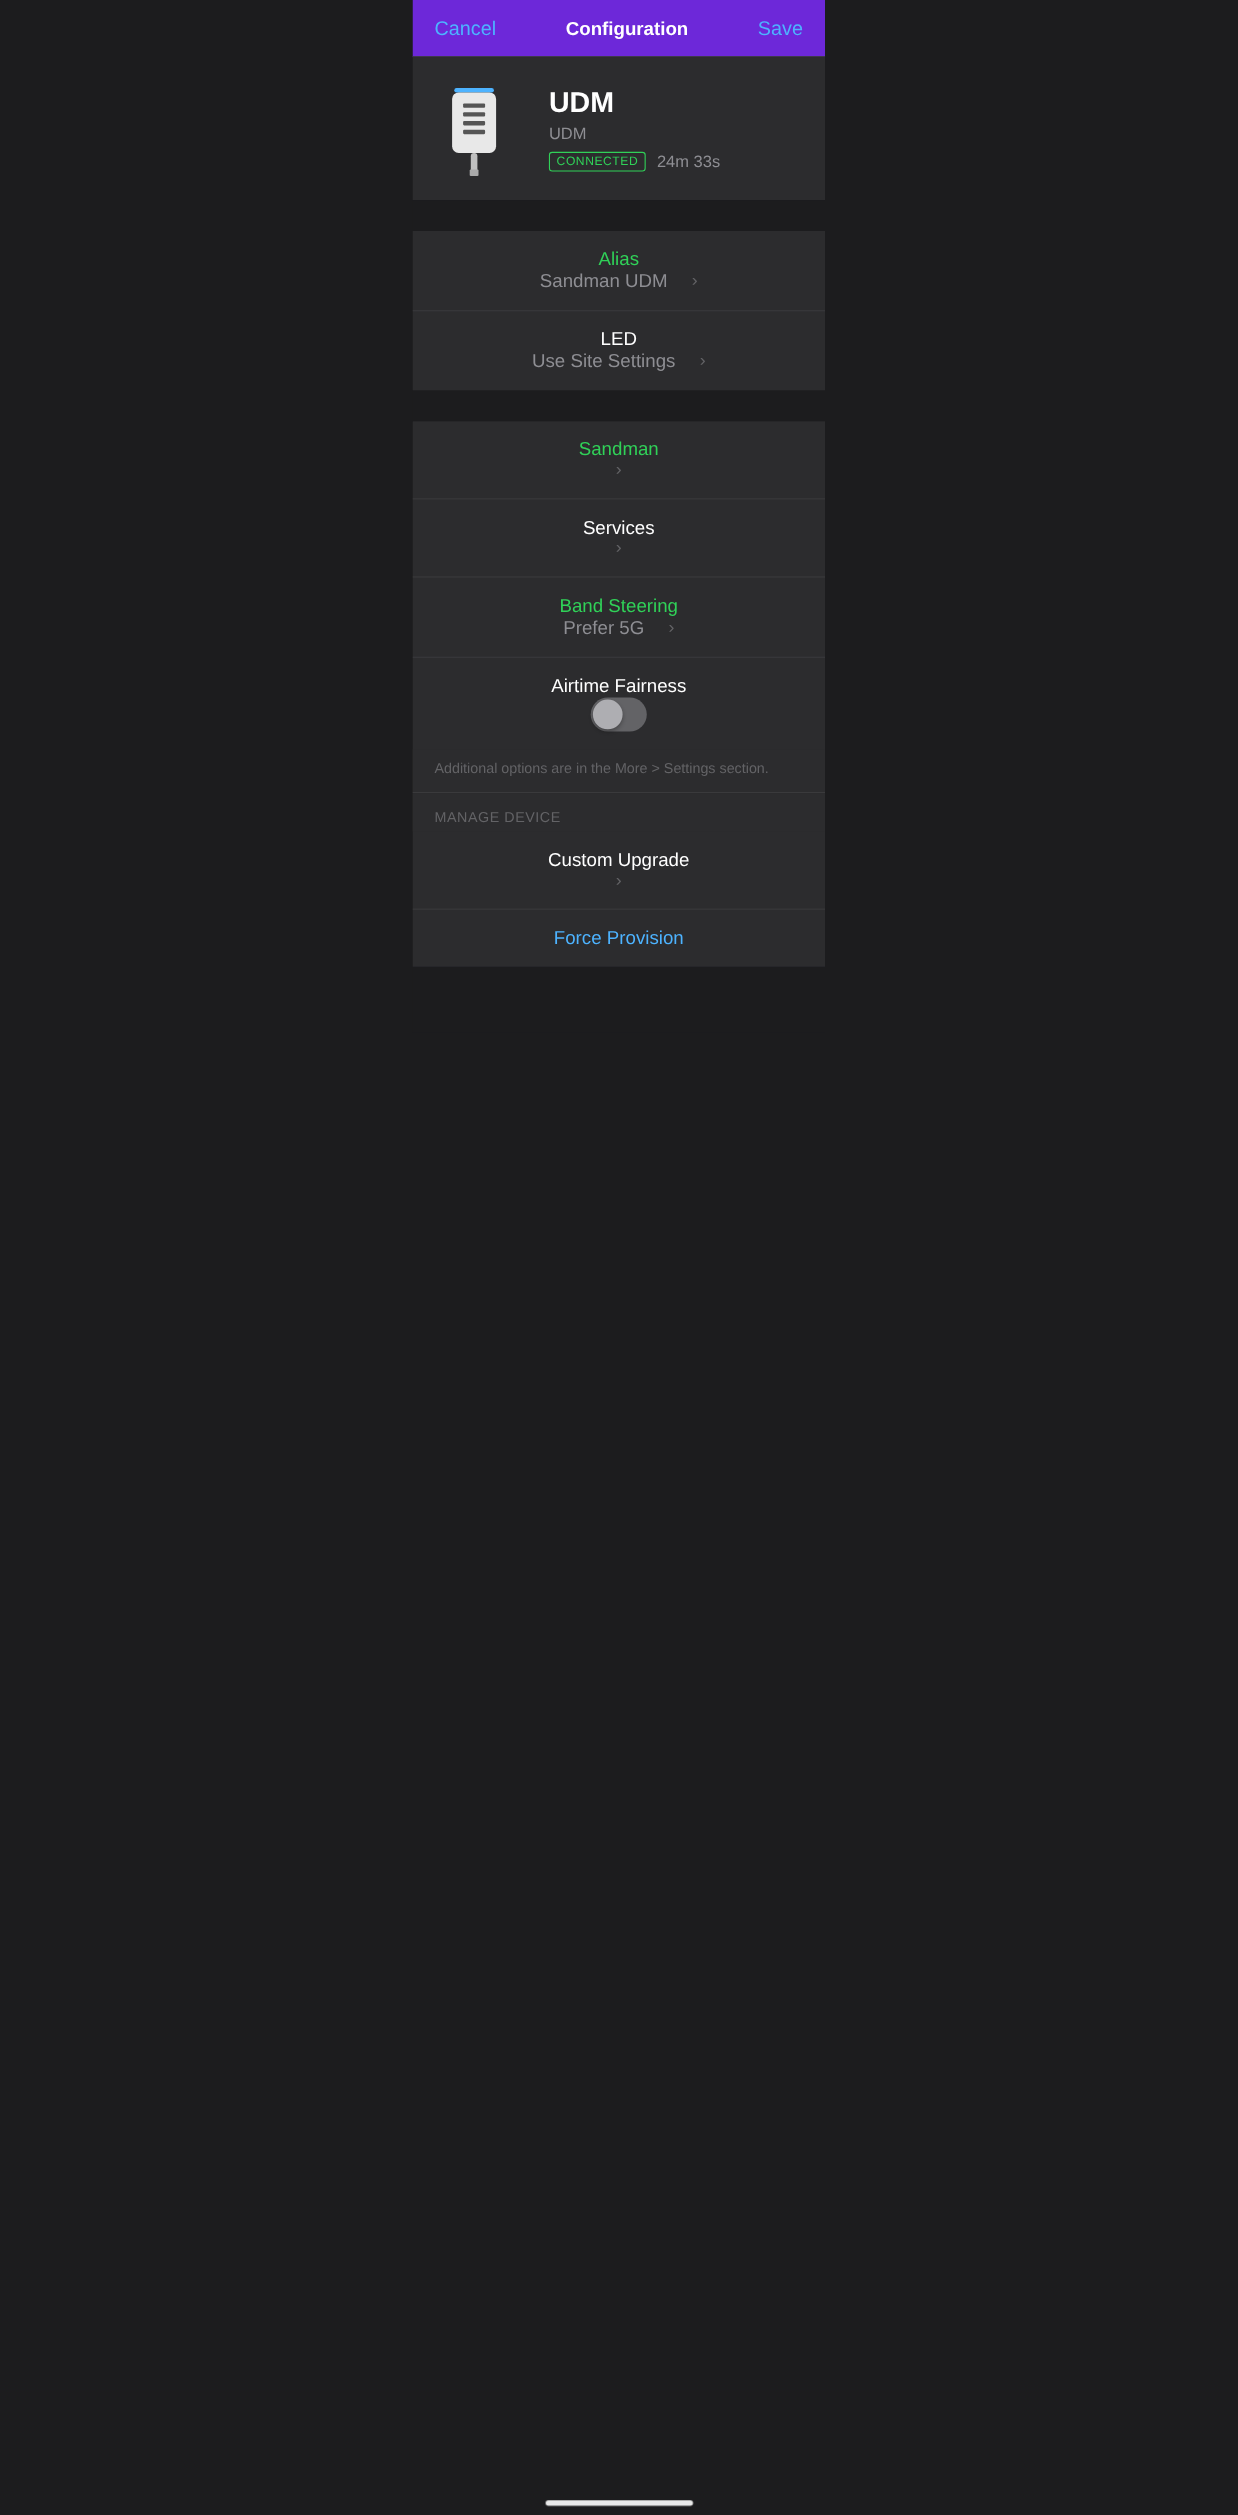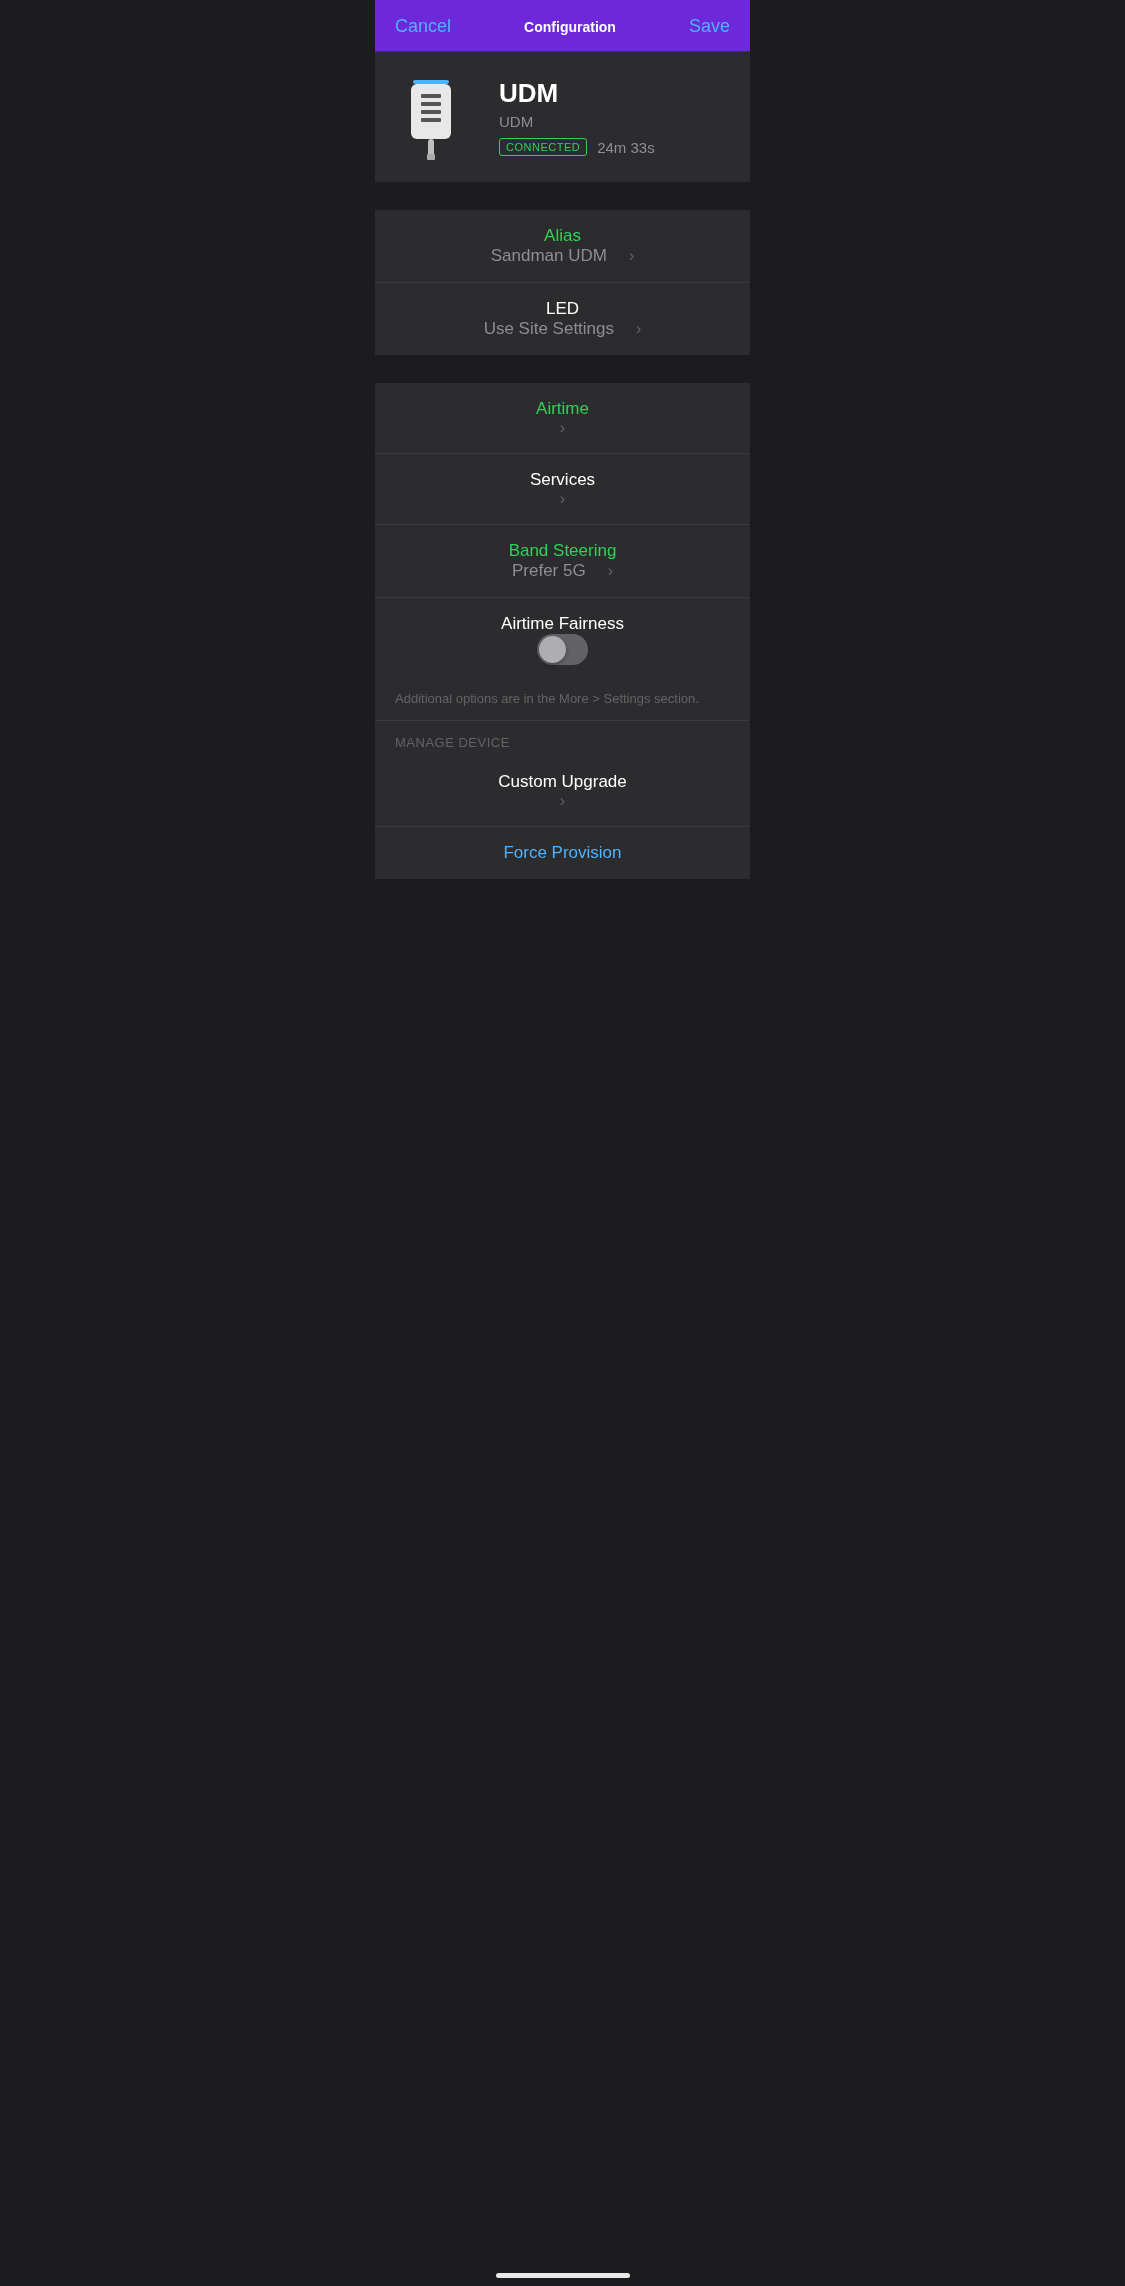--- a/index.html
+++ b/index.html
@@ -30,21 +30,21 @@
       color: #4db3ff;
       font-size: 18px;
       font-weight: 400;
       background: none;
       border: none;
       cursor: pointer;
     }
 
     .header-title {
       color: #ffffff;
-      font-size: 14px;
+      font-size: 17px;
       font-weight: 600;
     }
 
     
     .device-section {
       background: #2c2c2e;
       padding: 20px;
       display: flex;
       align-items: center;
       gap: 32px;
@@ -267,21 +267,21 @@
       <span>Use Site Settings</span>
       <span class="chevron">›</span>
     </div>
   </div>
 </section>
 
 <div class="section-gap"></div>
 
 <section class="settings-section">
   <div class="settings-row">
-    <span class="settings-label green">Airtime</span>
+    <span class="settings-label green">Sandman</span>
     <div class="settings-value-row">
       <span class="chevron">›</span>
     </div>
   </div>
   <div class="settings-row">
     <span class="settings-label">Services</span>
     <div class="settings-value-row">
       <span class="chevron">›</span>
     </div>
   </div>

